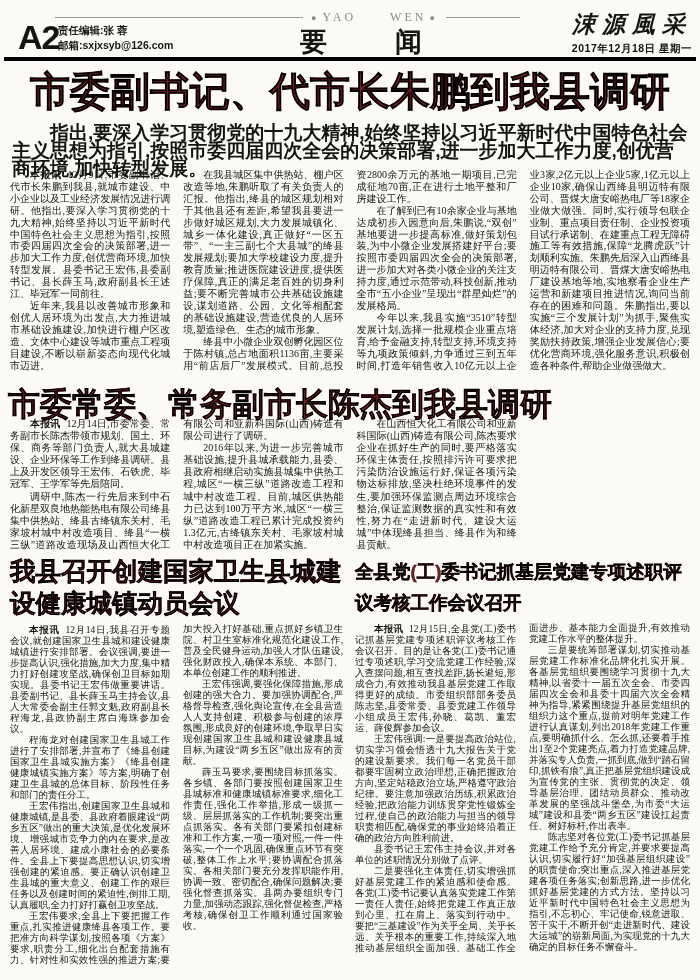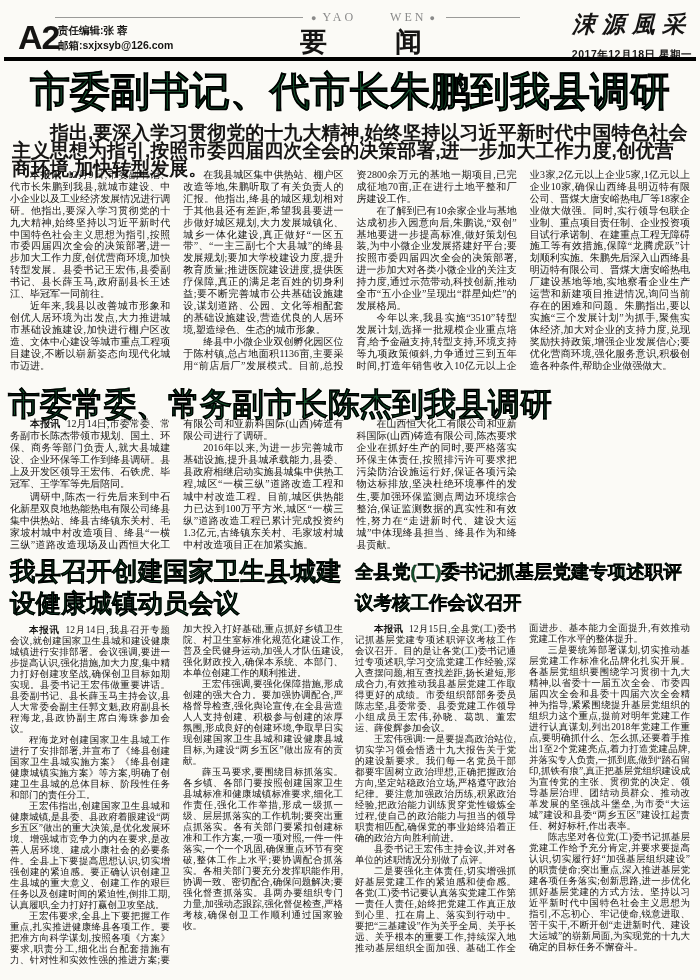--- a/index.html
+++ b/index.html
@@ -9,24 +9,24 @@
   .editor-block{position:absolute;left:58px;top:23px;font-family:"Liberation Sans","DejaVu Sans",sans-serif;font-weight:bold;font-size:10.5px;line-height:15px;}
   .pinyin-row{position:absolute;left:55px;top:10px;width:465px;display:flex;align-items:center;color:#8a8a8a;font-size:12px;letter-spacing:3px;font-family:"Liberation Serif",serif;}
   .hline{height:1.5px;background:#9a9a98;}
   .hl-left{width:248px;margin-right:5px;}
   .hl-right{flex:1;margin-left:5px;}
   .pinyin-gap{width:34px;}
   .dot{font-size:9px;color:#8a8a8a;margin:0 3px;}
   .section-title{position:absolute;left:300px;top:24px;width:122px;display:flex;justify-content:space-between;font-size:27px;font-weight:bold;font-family:"Liberation Serif","DejaVu Serif",serif;}
   .masthead{position:absolute;right:8px;top:9px;text-align:right;}
   .masthead-name{font-family:"DejaVu Serif","Liberation Serif",serif;font-style:italic;font-weight:bold;font-size:23px;letter-spacing:7px;white-space:nowrap;}
-  .masthead-date{font-family:"Liberation Sans","DejaVu Sans",sans-serif;font-weight:bold;font-size:10.5px;margin-top:8px;letter-spacing:.5px;text-align:right;}
+  .masthead-date{font-family:"Liberation Sans","DejaVu Sans",sans-serif;font-weight:bold;font-size:10.5px;margin-top:2px;letter-spacing:.5px;text-align:right;}
   .header-rule{position:absolute;left:4px;right:4px;top:57px;height:3.5px;background:#000;}
   
-  h1,h2,h3{margin:0;font-family:"Liberation Sans","DejaVu Sans",sans-serif;color:#14532d;}
+  h1,h2,h3{margin:0;font-family:"Liberation Sans","DejaVu Sans",sans-serif;color:#7f1d1d;}
   .body{text-align:justify;overflow:hidden;column-fill:auto;}
   .body p{margin:0;text-indent:2em;}
   .lead{font-family:"Liberation Sans","DejaVu Sans",sans-serif;font-weight:bold;margin-right:.6em;}
   
   .headline-1{position:absolute;left:6px;top:64px;width:688px;text-align:center;font-size:40px;font-weight:900;white-space:nowrap;-webkit-text-stroke:.6px #000;}
   .subhead{position:absolute;left:12px;top:124px;width:676px;font-family:"Liberation Sans","DejaVu Sans",sans-serif;font-weight:bold;font-size:19px;line-height:18px;text-indent:2em;margin:0;}
   .body-1{position:absolute;left:10px;top:169px;width:680px;height:208px;column-count:4;column-gap:13px;font-size:10px;line-height:11.9px;}
   
   .headline-2{position:absolute;left:8px;top:383px;font-size:32px;font-weight:900;white-space:nowrap;font-family:Liberation Serif, serif;-webkit-text-stroke:.4px #000;}
   .body-2{position:absolute;left:10px;top:418px;width:680px;height:137px;column-count:4;column-gap:13px;font-size:10px;line-height:12.1px;}

